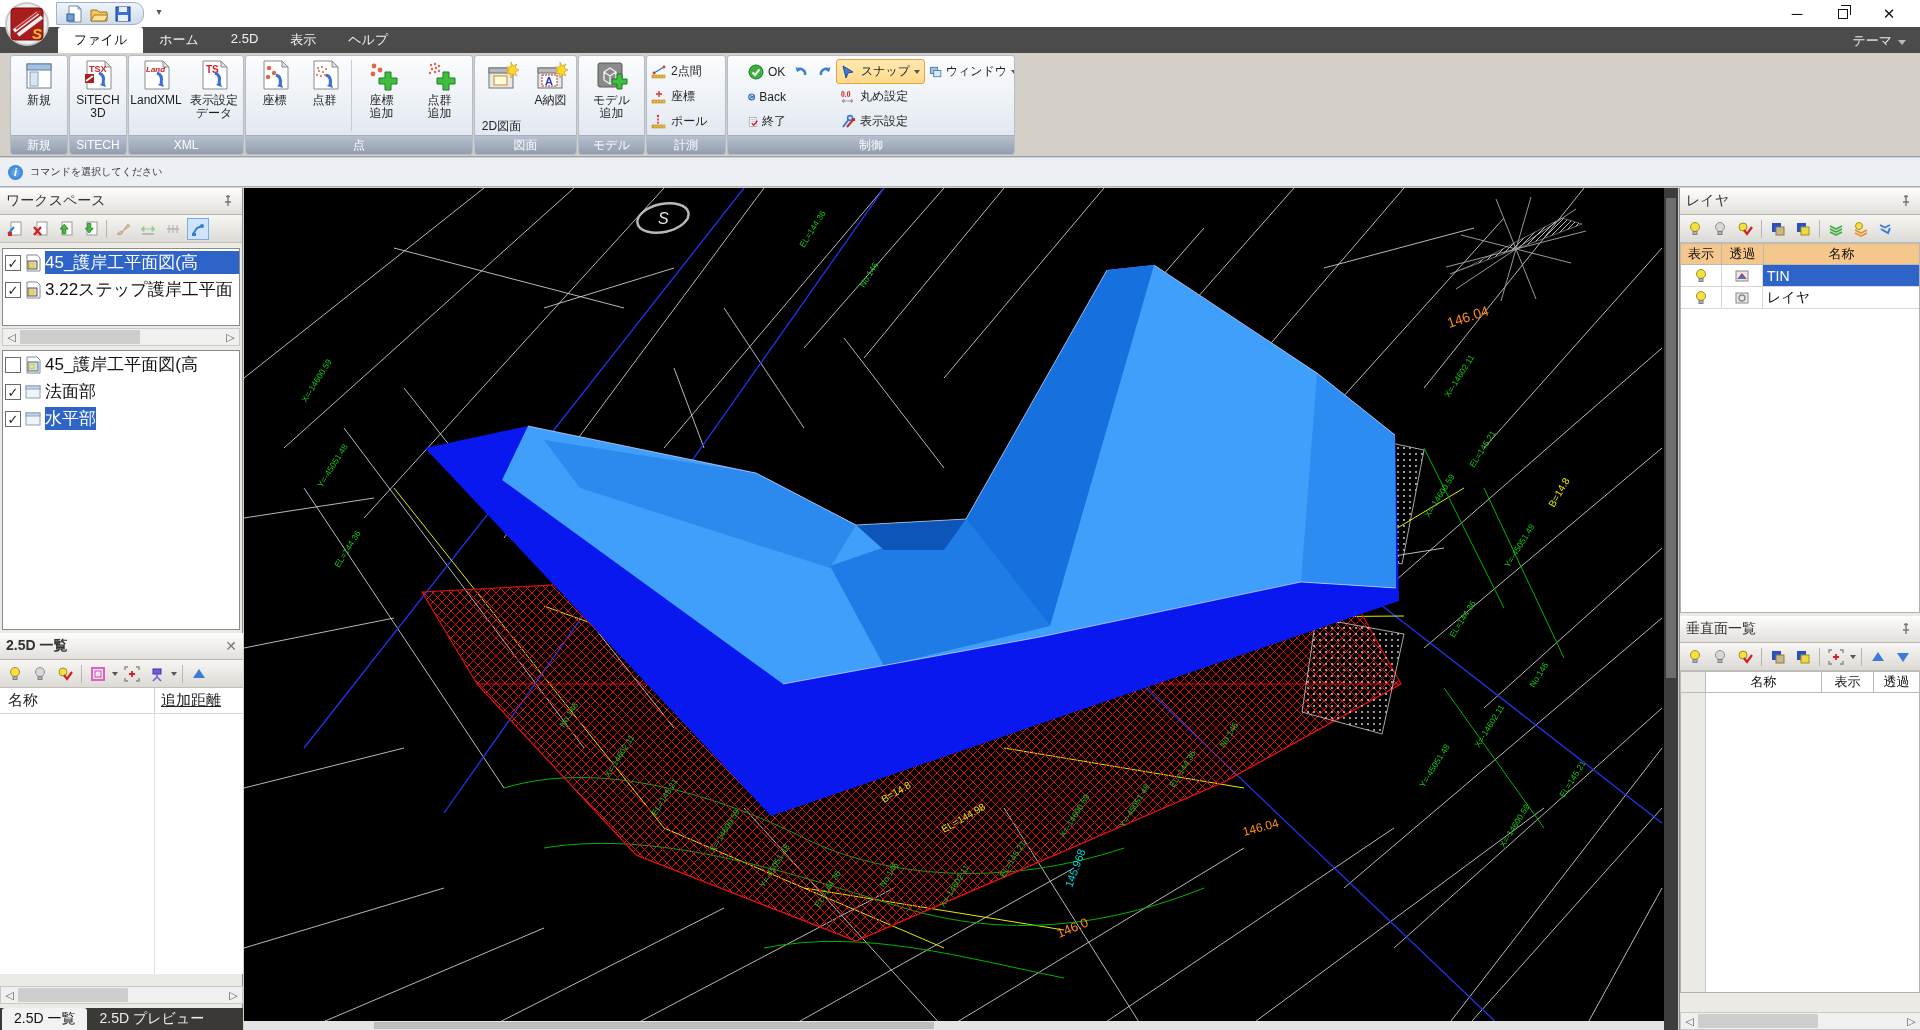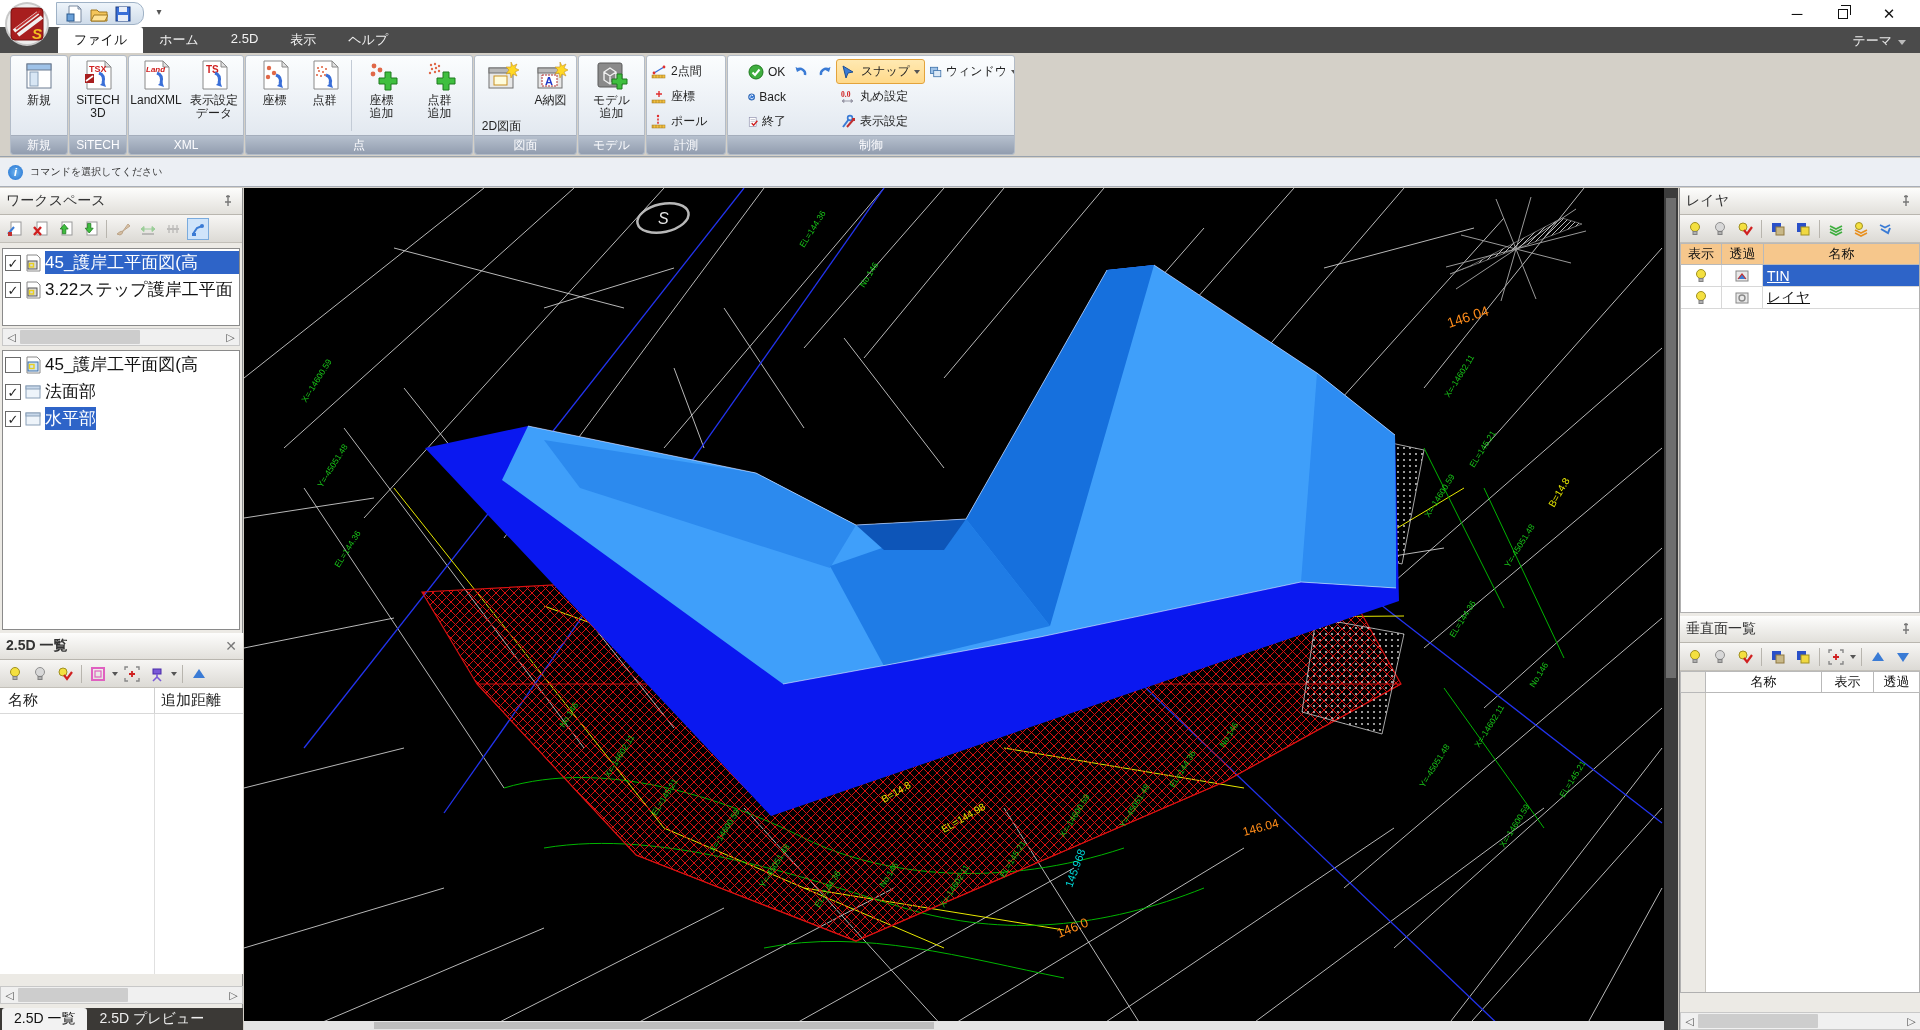--- a/index.html
+++ b/index.html
@@ -79,40 +79,40 @@
   .lrow .txt.sel { background:#2e64c8; color:#fff; }
   .lrow .txt.selgrow { background:#2e64c8; color:#fff; flex:1; }
   .hscroll { height:18px; background:#f0f0f0; display:flex; align-items:center; border:1px solid #c8c8c8; }
   .hscroll .arr { width:17px; text-align:center; font-size:11px; color:#555; }
   .hscroll .thumb { height:14px; background:#cdcdcd; border-radius:1px; }
   #tabs25 { position:absolute; left:0; bottom:0; width:243px; height:22px; background:#3b3936; display:flex; }
   .btab { padding:2px 12px; font-size:14px; color:#eee; cursor:pointer; }
   .btab.active { background:#f2f2f2; color:#111; border-radius:3px 3px 0 0; margin-left:2px; }
   .colhead { display:flex; height:26px; background:#fff; border-bottom:1px solid #d9d9d9; align-items:center; }
   .colhead .c1 { flex:1; padding-left:8px; font-size:15px; color:#222; border-right:1px solid #cfcfcf; height:100%; display:flex; align-items:center; }
-  .colhead .c2 { width:88px; padding-left:6px; font-size:15px; color:#222; }
+  .colhead .c2 { width:88px; padding-left:6px; font-size:15px; color:#222;text-decoration:underline; }
 
   
   #canvas-wrap { position:absolute; left:244px; top:188px; width:1420px; height:842px; background:#000; }
   #canvas-svg { position:absolute; left:0; top:0; }
   #canvas-hscroll { position:absolute; left:0; bottom:0; width:1420px; height:9px; background:#e4e4e4; }
   #canvas-hscroll .thumb { position:absolute; left:130px; top:1px; width:560px; height:7px; background:#bdbdbd; }
   #canvas-vscroll { position:absolute; left:1664px; top:188px; width:14px; height:842px; background:#3c3c3c; }
   #canvas-vscroll .thumb { position:absolute; left:2px; top:10px; width:10px; height:480px; background:#6e6e6e; }
 
   
   #right { position:absolute; left:1679px; top:188px; width:241px; height:842px; background:#eceae5; border-left:1px solid #8f8f8f; }
   .grid-head { display:flex; height:22px; }
   .grid-head .hc { background:#f6c78c; border:1px solid #b9b9b9; border-left:none; font-size:13px;
     display:flex; align-items:center; justify-content:center; color:#111; }
   .grid-head .hc:first-child { border-left:1px solid #b9b9b9; }
   .grow-white { background:#fff; border:1px solid #b0b0b0; border-top:none; }
   .lay-row { display:flex; height:22px; border-bottom:1px solid #d8d8d8; }
   .lay-cell { display:flex; align-items:center; justify-content:center; border-right:1px solid #d8d8d8; }
-  .lay-name { flex:1; padding-left:4px; font-size:14px; color:#111; display:flex; align-items:center; justify-content:flex-start;text-decoration:underline; }
+  .lay-name { flex:1; padding-left:4px; font-size:14px; color:#111; display:flex; align-items:center; justify-content:flex-start; }
   .lay-name.sel { background:#2e64c8; color:#fff; }
 
   .i16 { width:16px; height:16px; }
   .i18 { width:18px; height:18px; }
 </style>
 </head>
 <body>
 
 <div id="app">
 

